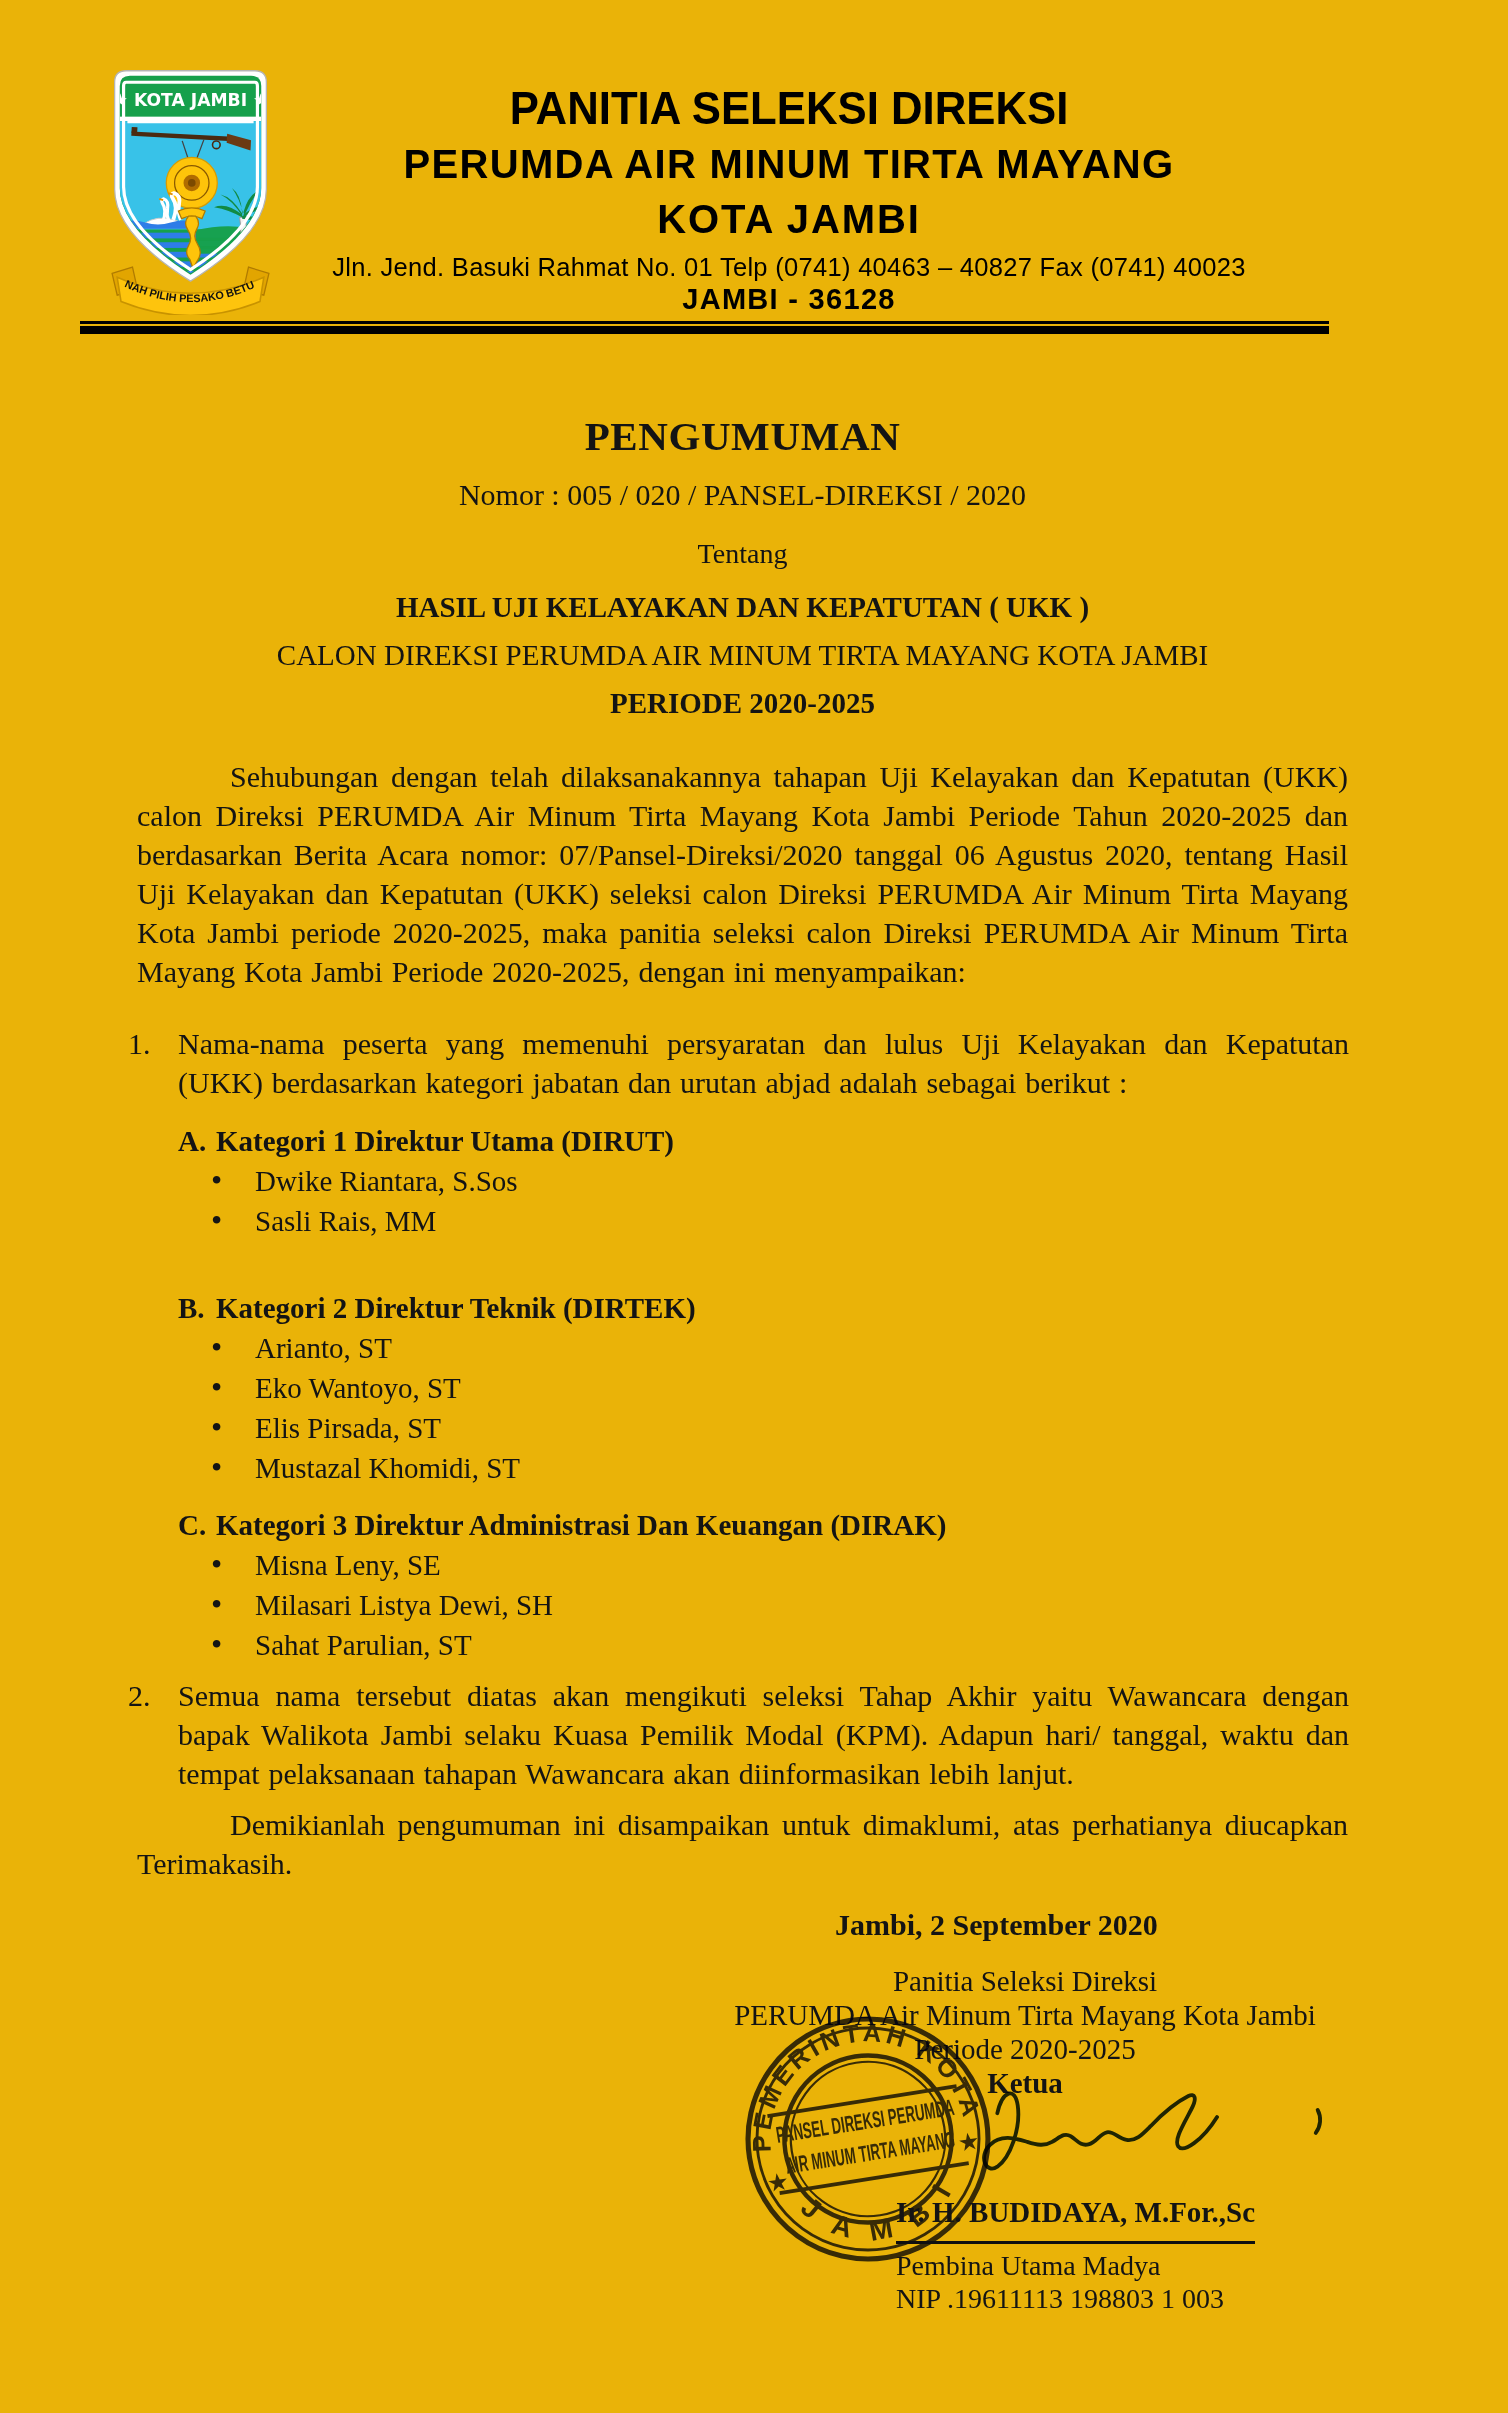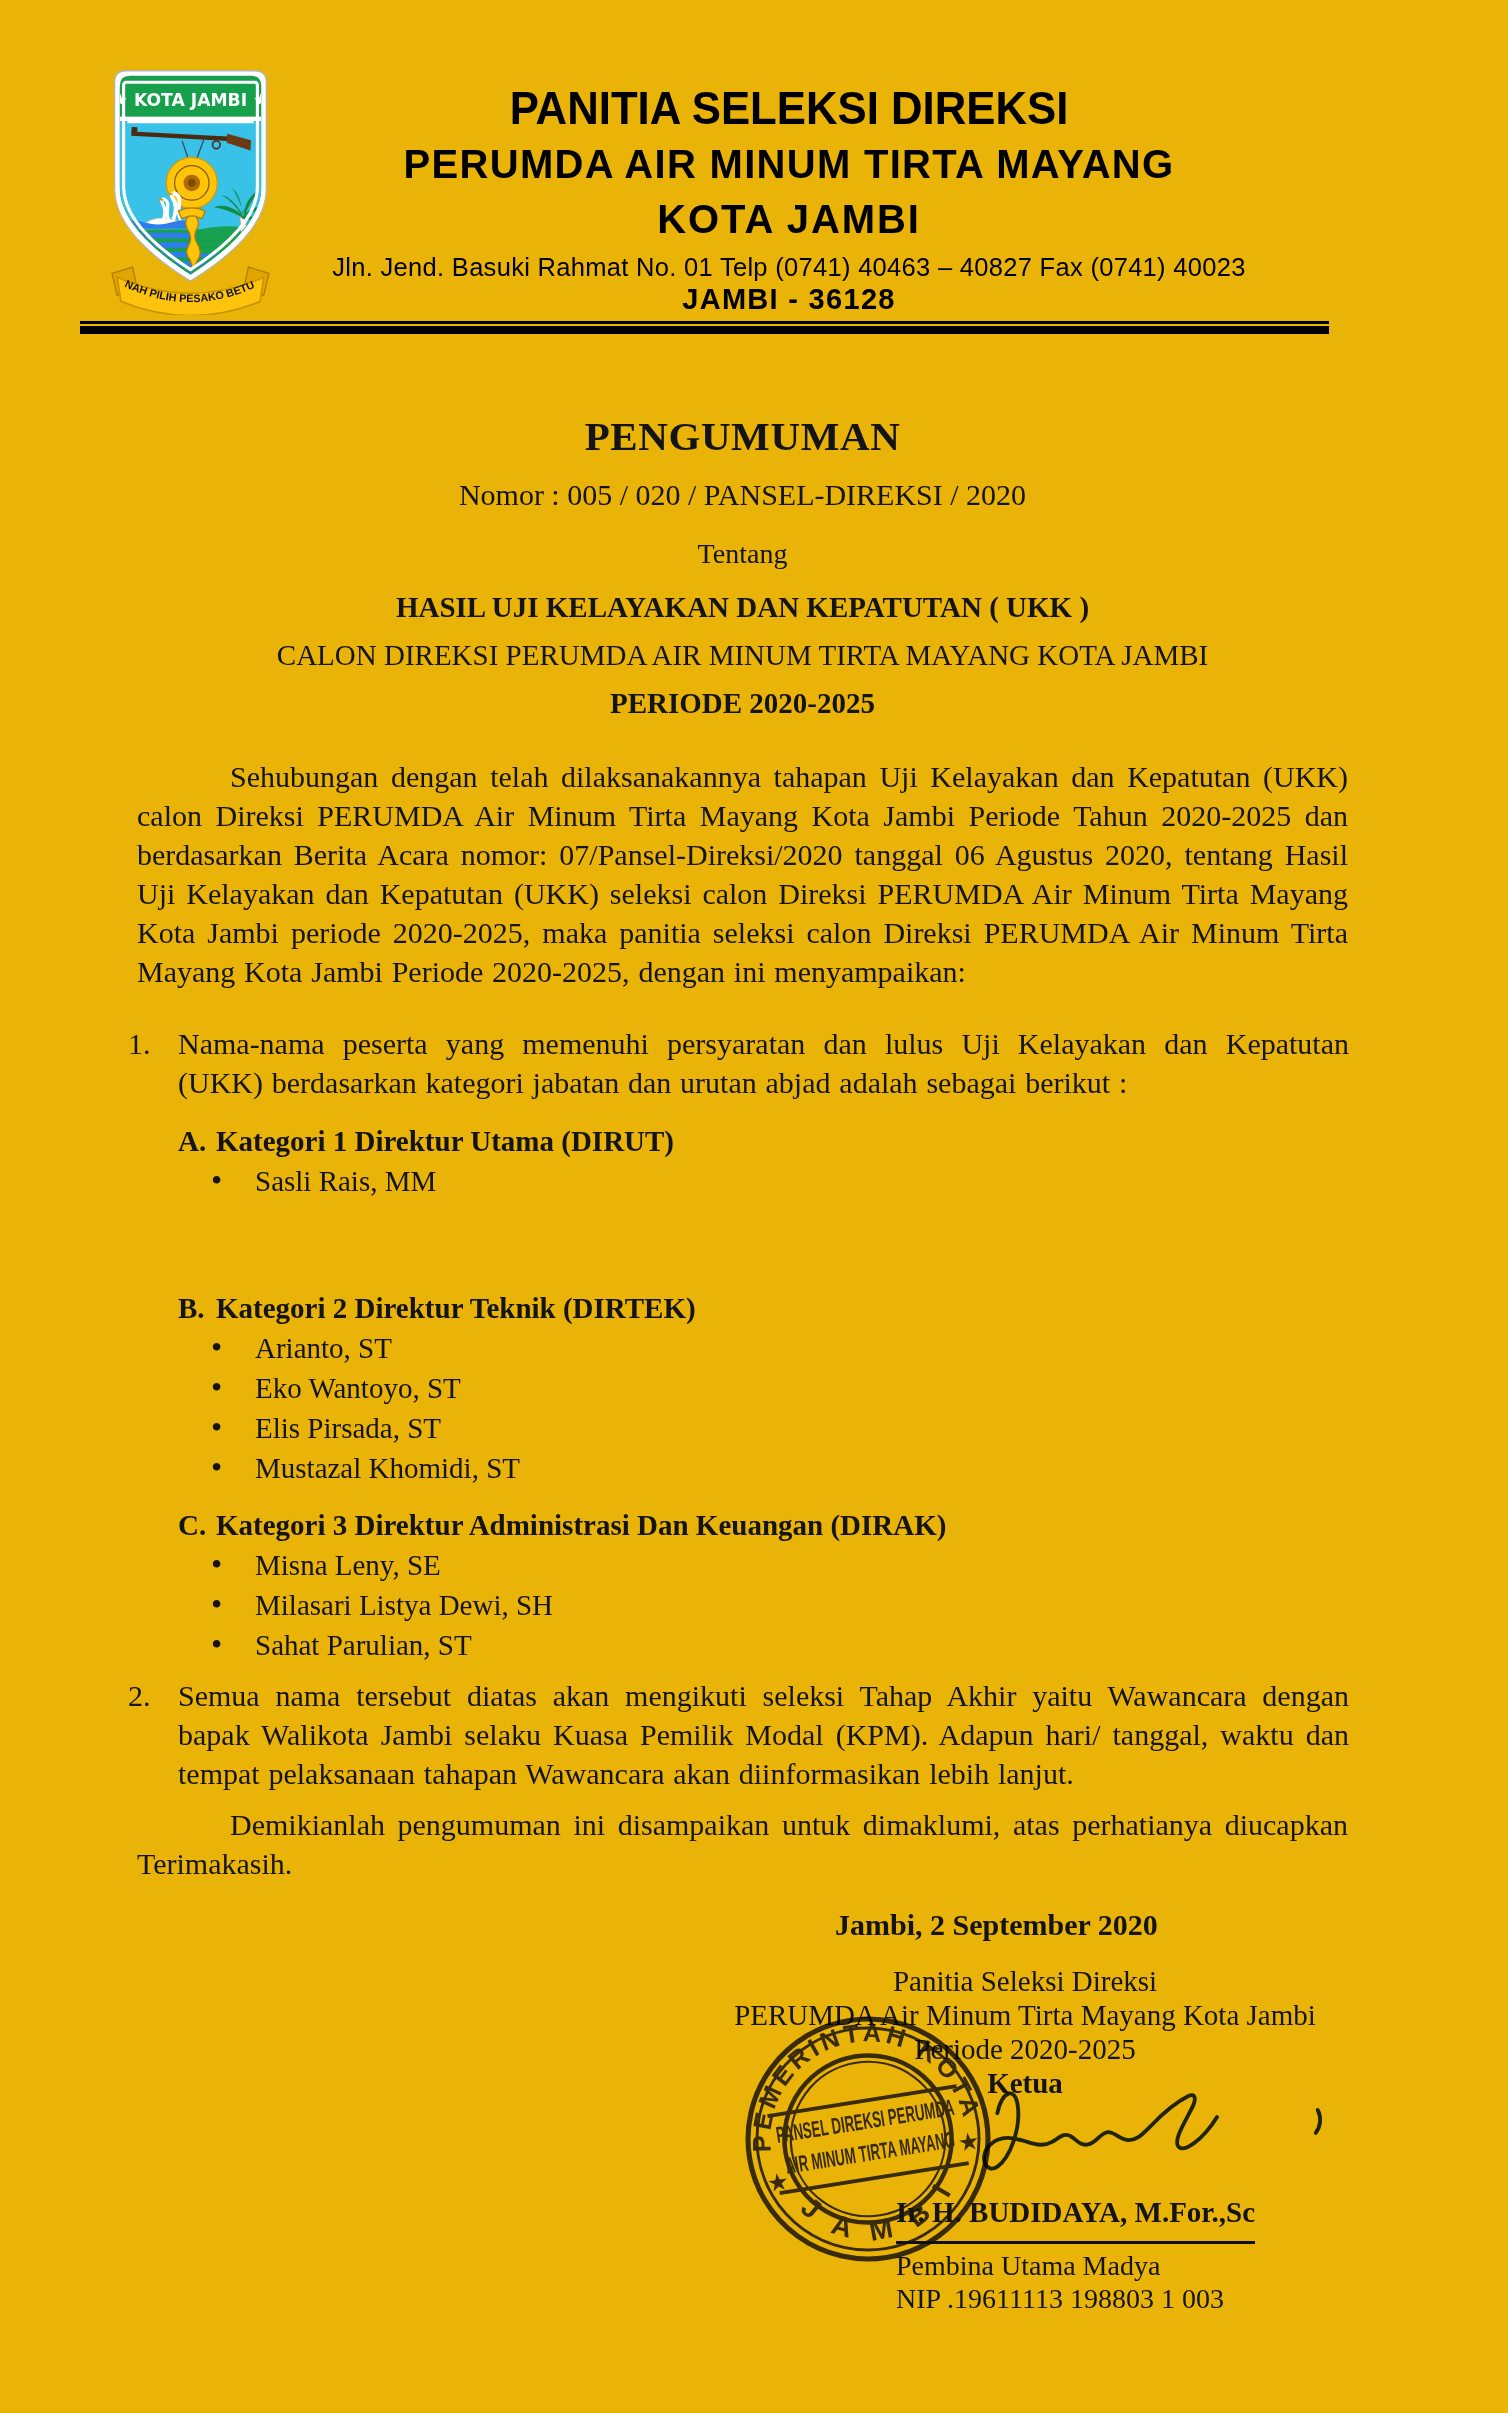--- a/index.html
+++ b/index.html
@@ -171,20 +171,21 @@
     <span class="num">1.</span>
     <p class="ntext bodytxt">Nama-nama peserta yang memenuhi persyaratan dan lulus  Uji Kelayakan dan Kepatutan (UKK)  berdasarkan kategori jabatan dan urutan abjad adalah sebagai berikut :</p>
   </div>
 
   <div class="category catA">
     <div class="cat-head">
       <span class="letter">A.</span><span>Kategori 1 Direktur  Utama (DIRUT)</span>
     </div>
     <ul class="members">
 
+    <li>Dwike Riantara, S.Sos</li>
         <li>Sasli Rais, MM</li>
       </ul>
   </div>
 
   <div class="category catB">
     <div class="cat-head">
       <span class="letter">B.</span><span>Kategori 2 Direktur Teknik (DIRTEK)</span>
     </div>
     <ul class="members">
 

